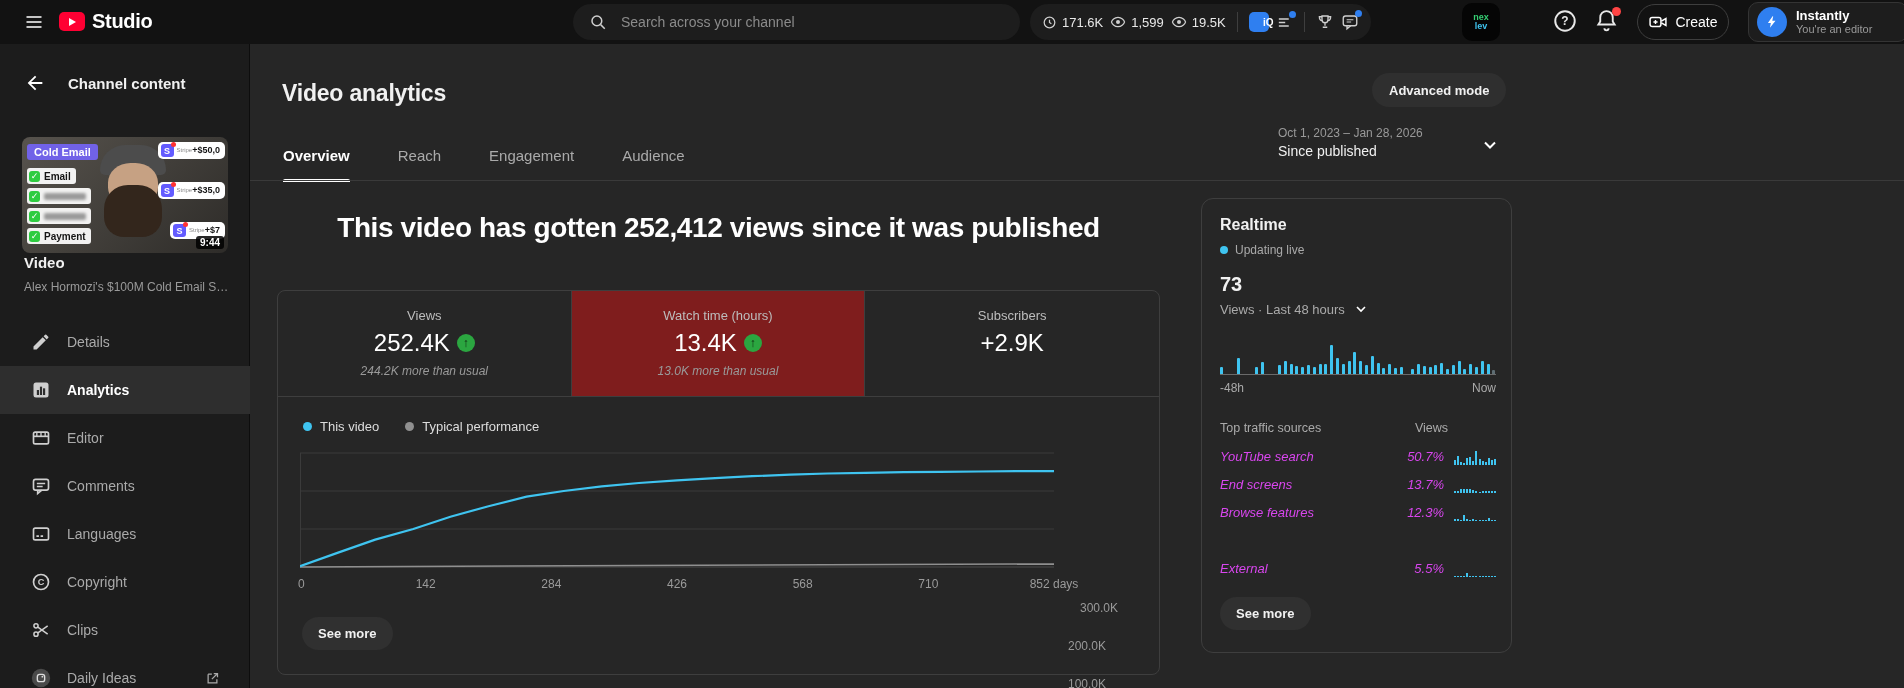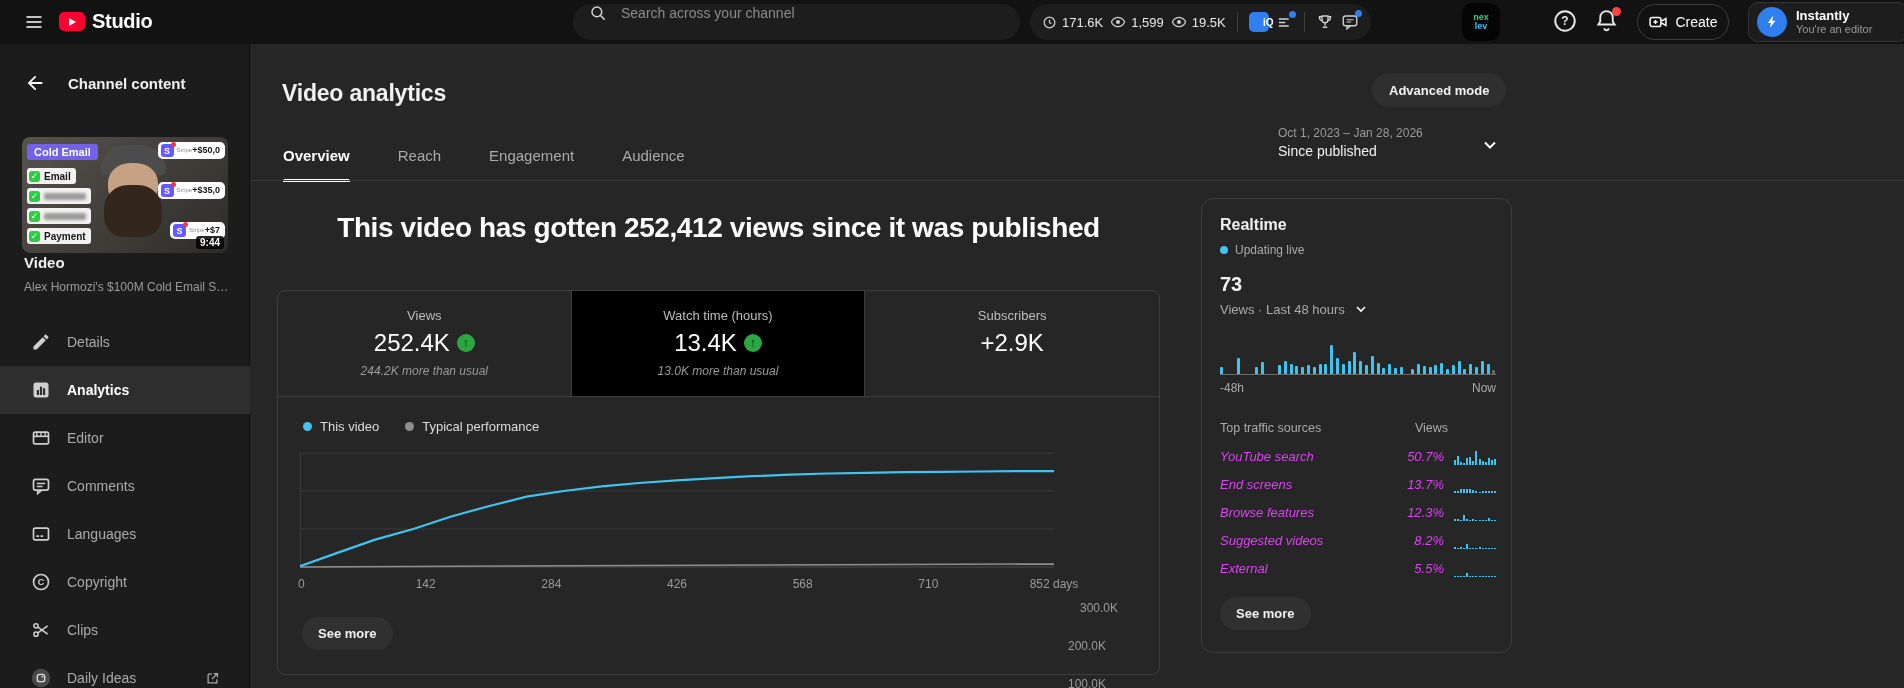--- a/index.html
+++ b/index.html
@@ -3,21 +3,21 @@
 <meta charset="utf-8">
 <style>
   html,body{margin:0;padding:0;background:#161616;}
   *{box-sizing:border-box;font-family:"Liberation Sans","DejaVu Sans",sans-serif;}
   #stage{position:relative;width:1904px;height:688px;background:#262626;overflow:hidden;color:#f1f1f1;}
   .r{position:absolute;}
   svg{display:block;}
   
   #topbar{position:absolute;left:0;top:0;width:1904px;height:44px;background:#121212;z-index:30;}
   .pill{background:#1d1d1d;border-radius:18px;}
-  #search-box{left:573px;top:4px;width:447px;height:36px;display:flex;align-items:flex-start;padding:0 16px;gap:12px;}
+  #search-box{left:573px;top:4px;width:447px;height:36px;display:flex;align-items:center;padding:0 16px;gap:12px;}
   #search-box input{flex:1;background:transparent;border:0;outline:0;color:#e8e8e8;font-size:14px;}
   #search-box input::placeholder{color:#8b8b8b;}
   #stats-pill{left:1030px;top:4px;height:36px;display:flex;align-items:center;padding:0 12px;gap:7px;font-size:13px;color:#e8e8e8;}
   .stat{display:flex;align-items:center;gap:5px;}
   .vdiv{width:1px;height:20px;background:#3e3e3e;margin:0 4px;}
   .icon{color:#cfcfcf;}
   .dotted{position:relative;}
   .bluedot{position:absolute;right:-3px;top:-3px;width:7px;height:7px;border-radius:50%;background:#2f7ff0;}
   #iq-badge{width:20px;height:20px;border-radius:5px;background:#2f7ff0;color:#fff;font-size:10px;font-weight:bold;display:flex;align-items:center;justify-content:center;padding-left:19px;}
   #nexlev{left:1462px;top:3px;width:38px;height:38px;border-radius:10px;background:#050505;display:flex;flex-direction:column;align-items:center;justify-content:center;line-height:9px;font-size:9px;font-weight:bold;}
@@ -65,21 +65,21 @@
   .tab{font-size:15px;color:#aaa;position:relative;cursor:pointer;padding-top:4px;}
   .tab.active{color:#fff;font-weight:bold;}
   .tab.active::after{content:"";position:absolute;left:0;right:0;bottom:-2px;height:3px;background:#fff;border-radius:2px 2px 0 0;}
   #header-divider{left:250px;top:180px;width:1654px;height:1px;background:#3a3a3a;}
   #headline{left:277px;top:212px;width:883px;text-align:center;font-size:28px;font-weight:bold;letter-spacing:-.4px;color:#fff;}
   
   #chart-card{left:277px;top:290px;width:883px;height:385px;border:1px solid #3e3e3e;border-radius:8px;}
   #metrics{position:absolute;left:0;top:0;width:100%;height:106px;display:grid;grid-template-columns:1fr 1fr 1fr;border-bottom:1px solid #3e3e3e;}
   .metric{border-right:1px solid #3e3e3e;display:flex;flex-direction:column;align-items:center;padding-top:17px;cursor:pointer;}
   .metric:last-child{border-right:0;}
-  .metric.dark{background:#000000;}
+  .metric.dark{background:#7f1d1d;}
   .m-label{font-size:13px;color:#bdbdbd;}
   .m-value{margin-top:6px;font-size:24px;color:#fff;display:flex;align-items:center;gap:7px;}
   .up-badge{width:18px;height:18px;border-radius:50%;background:#2ba640;color:#10280f;font-size:12px;font-weight:bold;display:flex;align-items:center;justify-content:center;}
   .m-delta{margin-top:7px;font-size:12px;font-style:italic;color:#9a9a9a;}
   #legend{position:absolute;left:25px;top:128px;display:flex;gap:26px;align-items:center;font-size:13px;color:#ddd;}
   .lg-dot{width:9px;height:9px;border-radius:50%;display:inline-block;margin-right:8px;}
   #plot{position:absolute;left:22px;top:155px;width:754px;height:123px;}
   #ylabels{position:absolute;left:790px;top:155px;width:80px;font-size:12px;color:#9a9a9a;}
   #ylabels div{position:absolute;left:0;transform:translateY(-50%);}
   #xlabels{position:absolute;left:22px;top:286px;width:754px;height:14px;font-size:12px;color:#9a9a9a;}
@@ -568,40 +568,20 @@
           <i style="height: 10%;"></i>
           <i style="height: 6%;"></i>
           <i style="height: 5%;"></i>
           <i style="height: 8%;"></i>
           <i style="height: 6%;"></i>
           <i style="height: 18%;"></i>
           <i style="height: 8%;"></i>
           <i style="height: 6%;"></i>
         </span>
     </div>
-    <div class="rt-row" style="top:334px;">
-      <span class="name">Suggested videos</span>
-        <span class="pct">8.2%</span>
-        <span class="mini">
-          <i style="height: 10%;"></i>
-          <i style="height: 8%;"></i>
-          <i style="height: 14%;"></i>
-          <i style="height: 8%;"></i>
-          <i style="height: 30%;"></i>
-          <i style="height: 8%;"></i>
-          <i style="height: 6%;"></i>
-          <i style="height: 5%;"></i>
-          <i style="height: 10%;"></i>
-          <i style="height: 4%;"></i>
-          <i style="height: 6%;"></i>
-          <i style="height: 8%;"></i>
-          <i style="height: 5%;"></i>
-          <i style="height: 4%;"></i>
-        </span>
-    </div>
     <div class="rt-row" style="top:362px;">
       <span class="name">External</span>
         <span class="pct">5.5%</span>
         <span class="mini">
           <i style="height: 5%;"></i>
           <i style="height: 4%;"></i>
           <i style="height: 6%;"></i>
           <i style="height: 8%;"></i>
           <i style="height: 28%;"></i>
           <i style="height: 6%;"></i>

